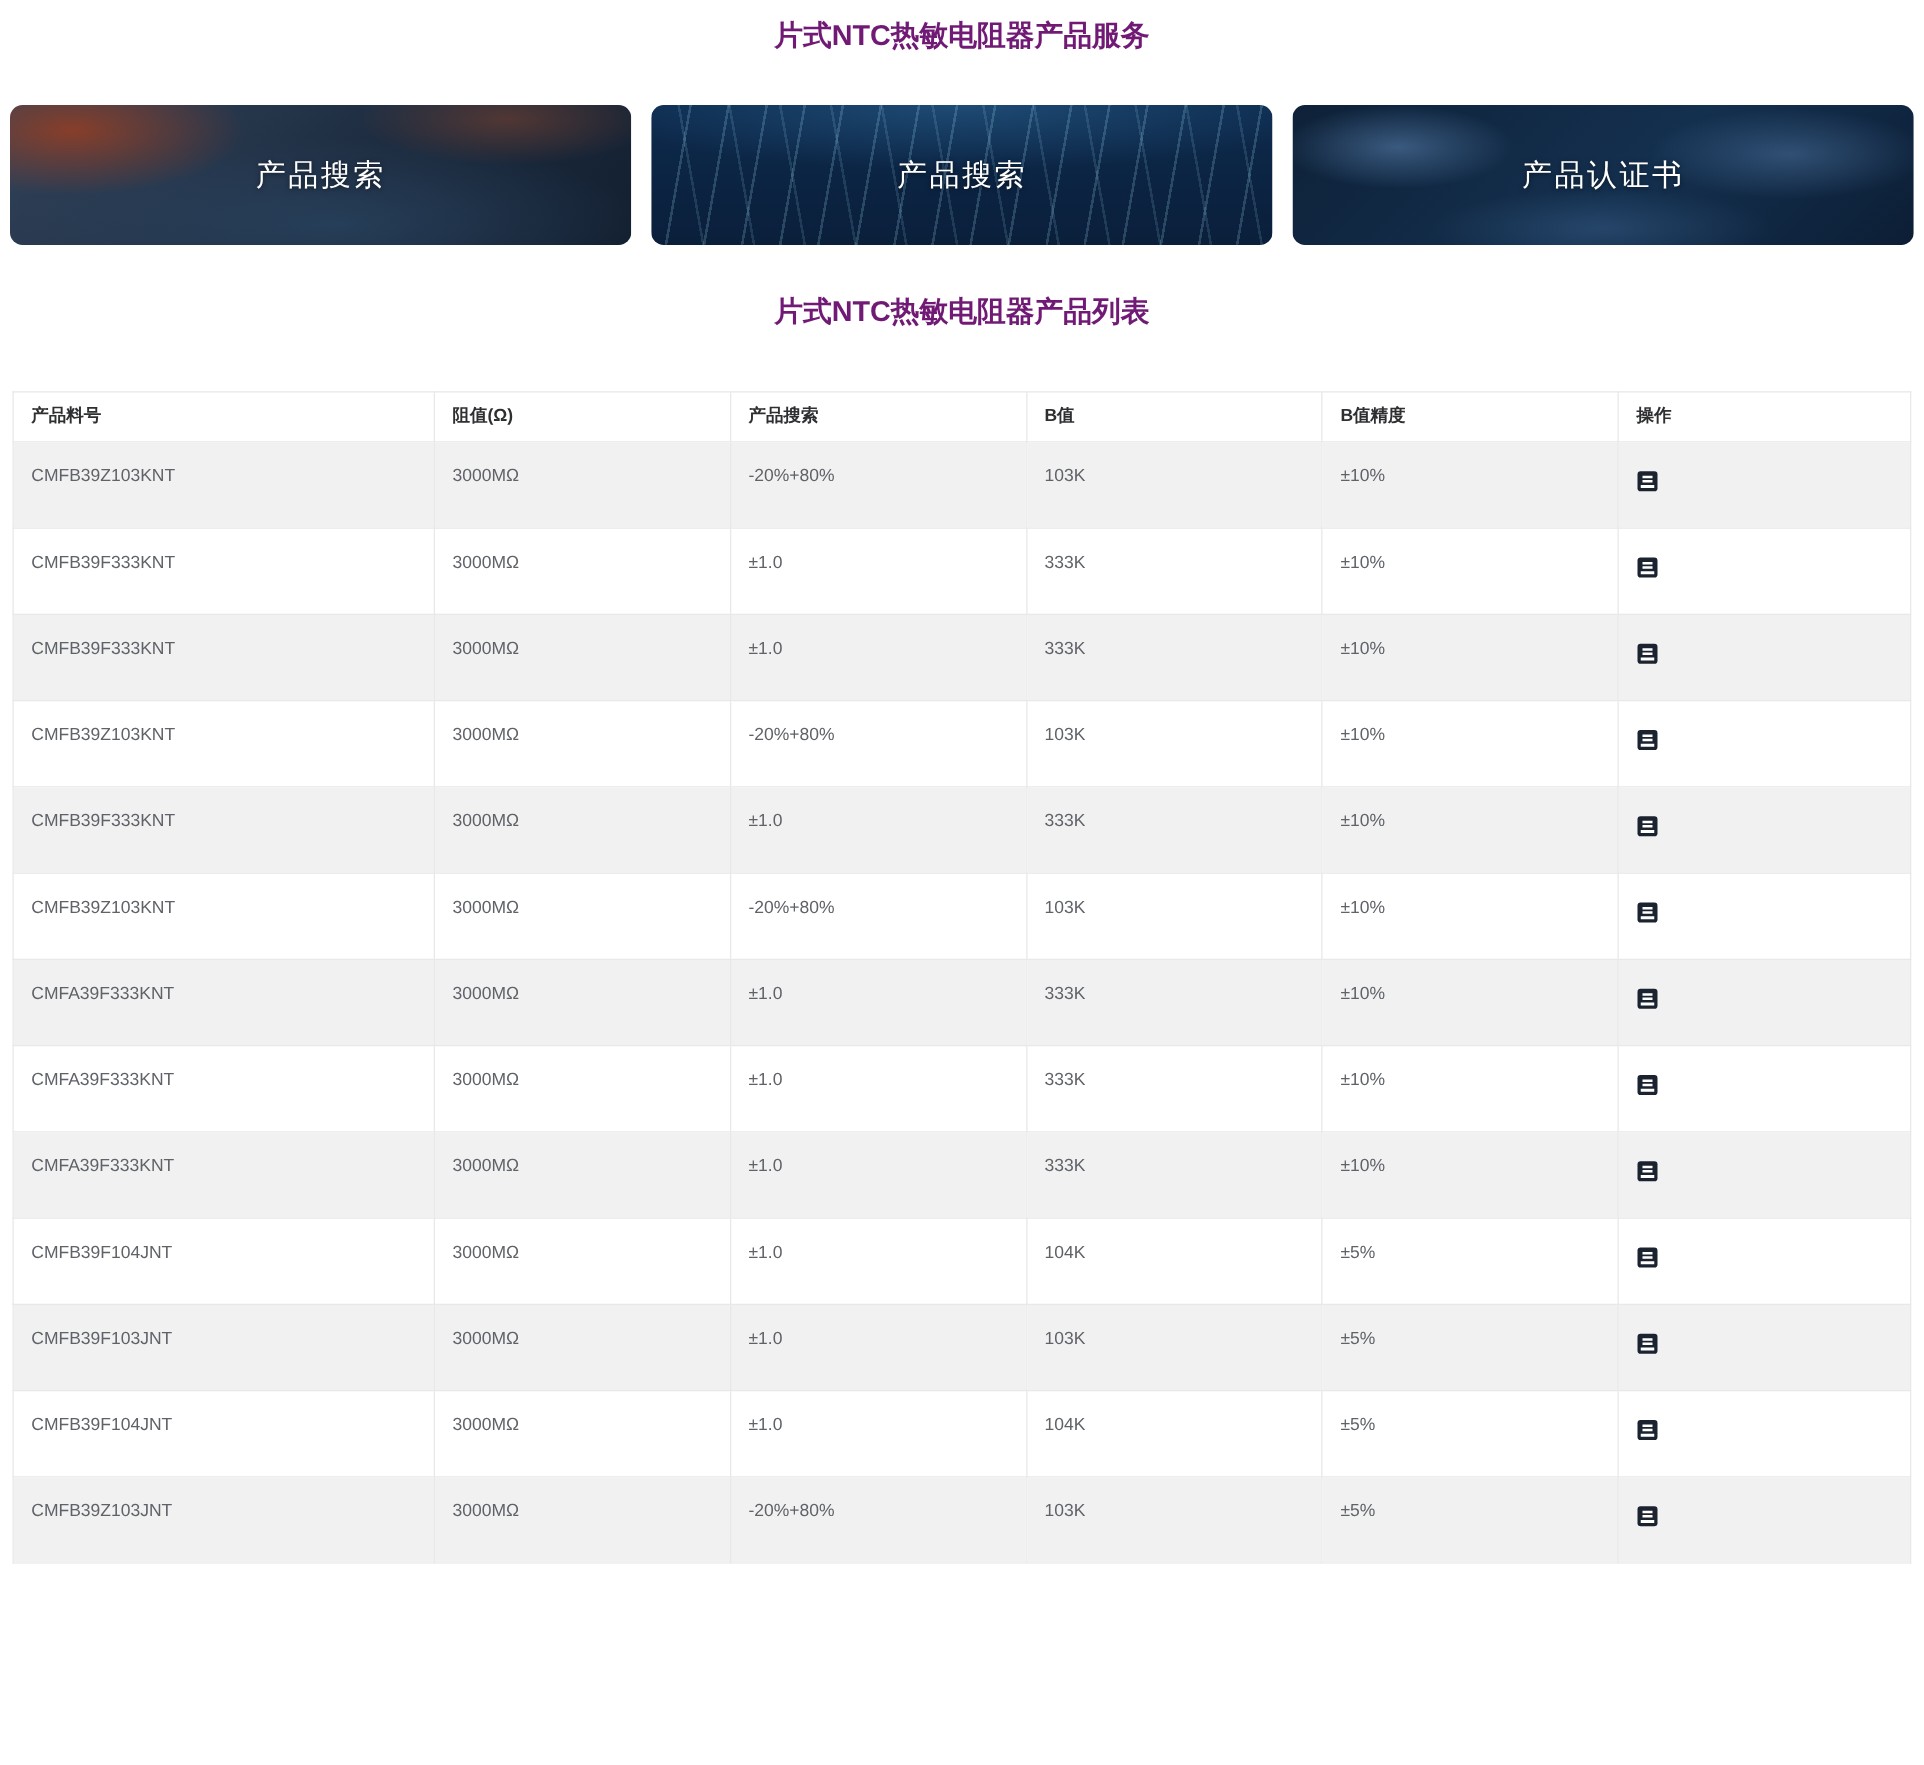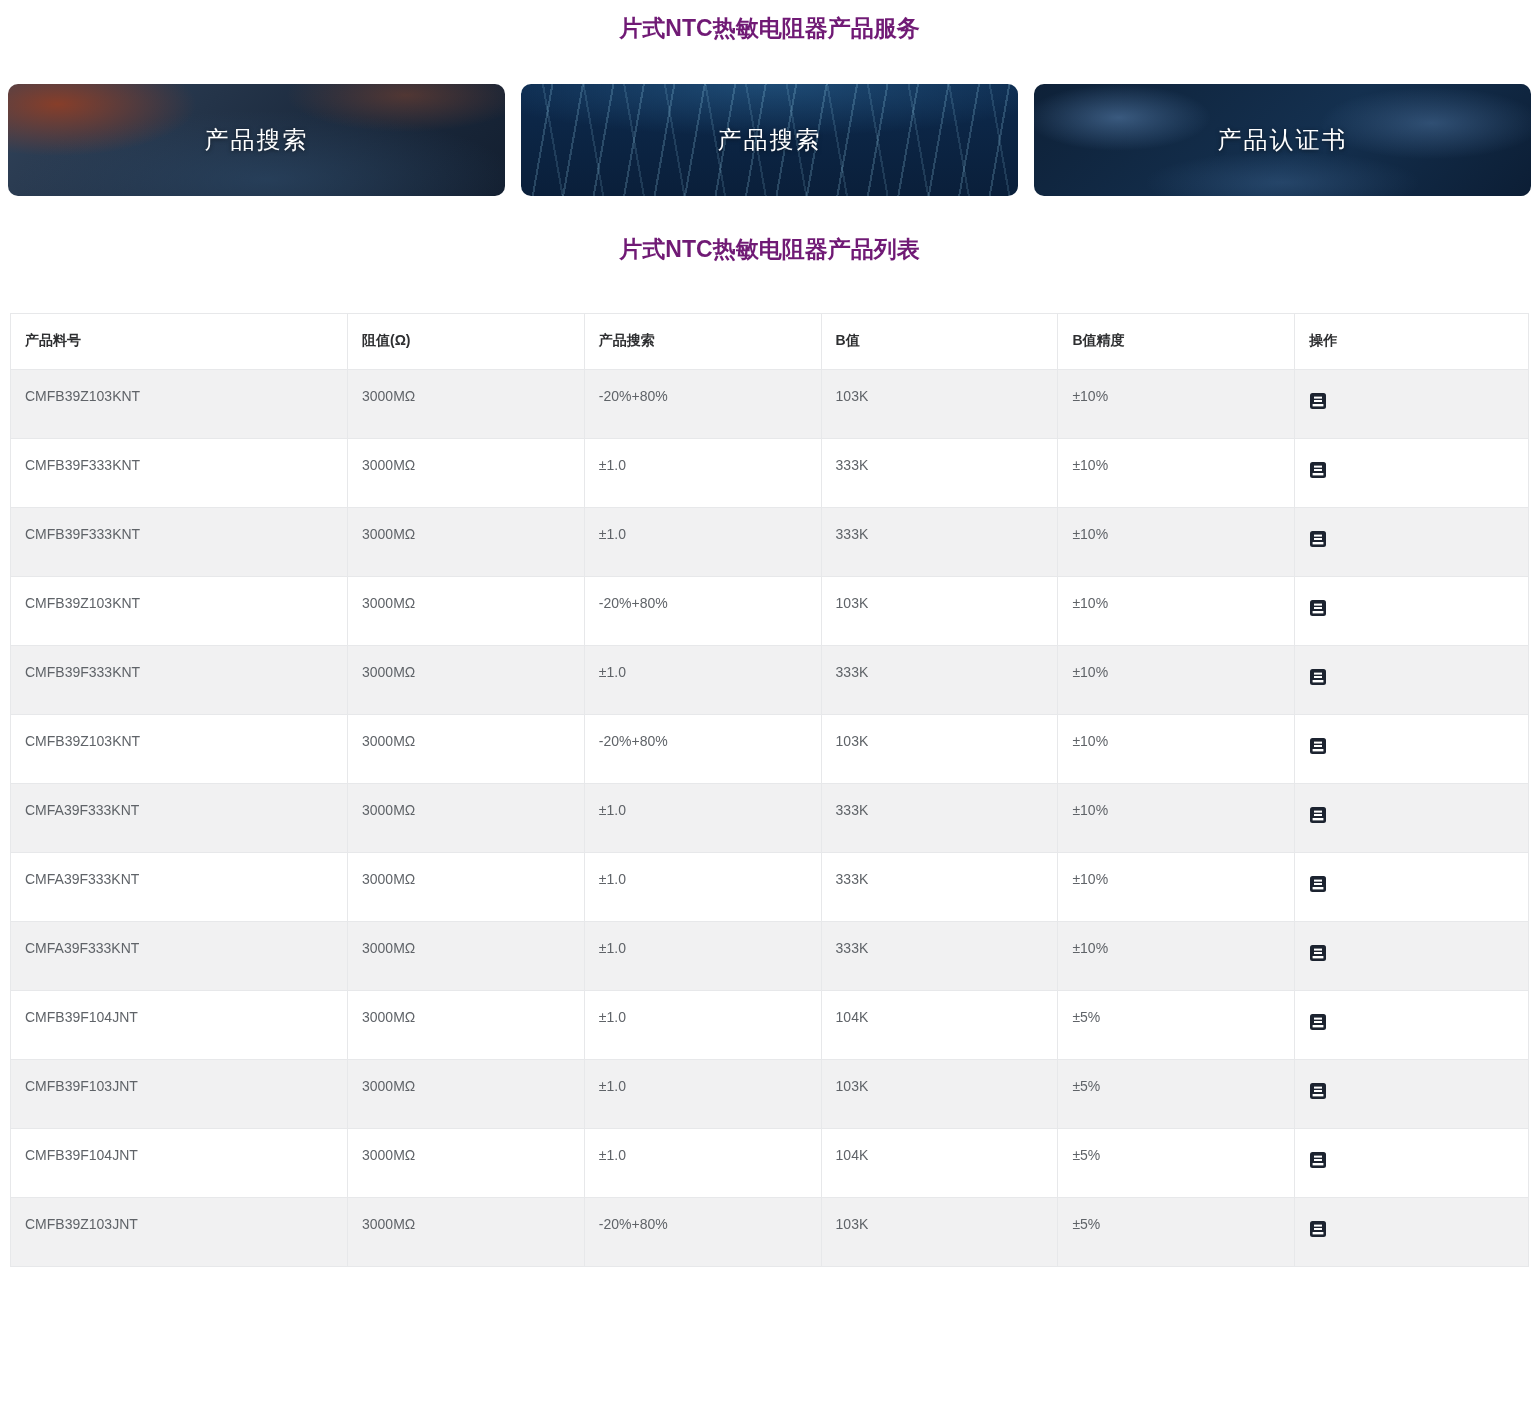--- a/index.html
+++ b/index.html
@@ -89,21 +89,21 @@
   .product-table th, .product-table td {
     border: 1px solid #e7e8ea;
     text-align: left;
     vertical-align: top;
     padding: 18px 14px;
     color: #5f6368;
     overflow: hidden;
     white-space: nowrap;
   }
   .product-table th {
-    height: 56px;
+    height: 40px;
     vertical-align: middle;
     padding: 0 14px;
     font-weight: bold;
     color: #2e2f31;
     background: #ffffff;
   }
   .product-table td { height: 69px; }
   .product-table tbody tr:nth-child(odd) td { background: #f1f1f2; }
   .product-table tbody tr:nth-child(even) td { background: #ffffff; }
   .op-cell { padding-top: 22px !important; }

